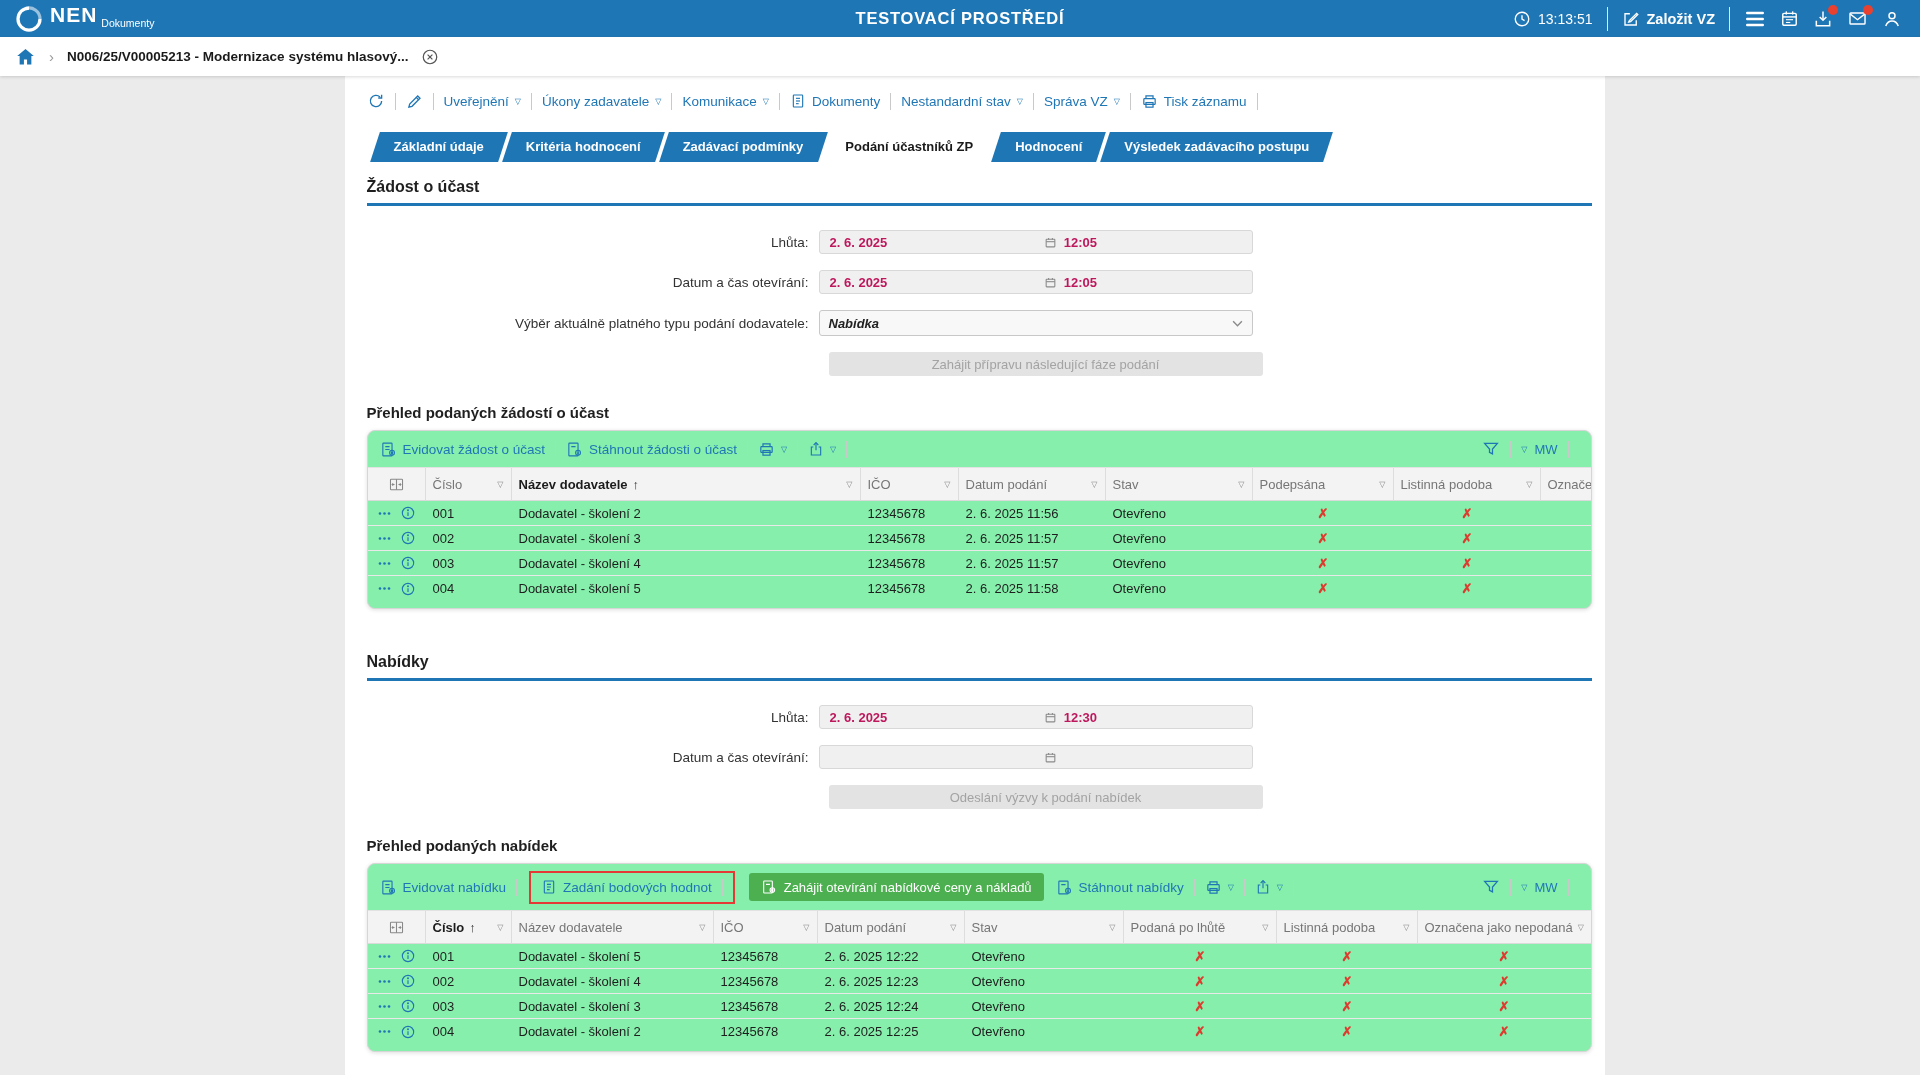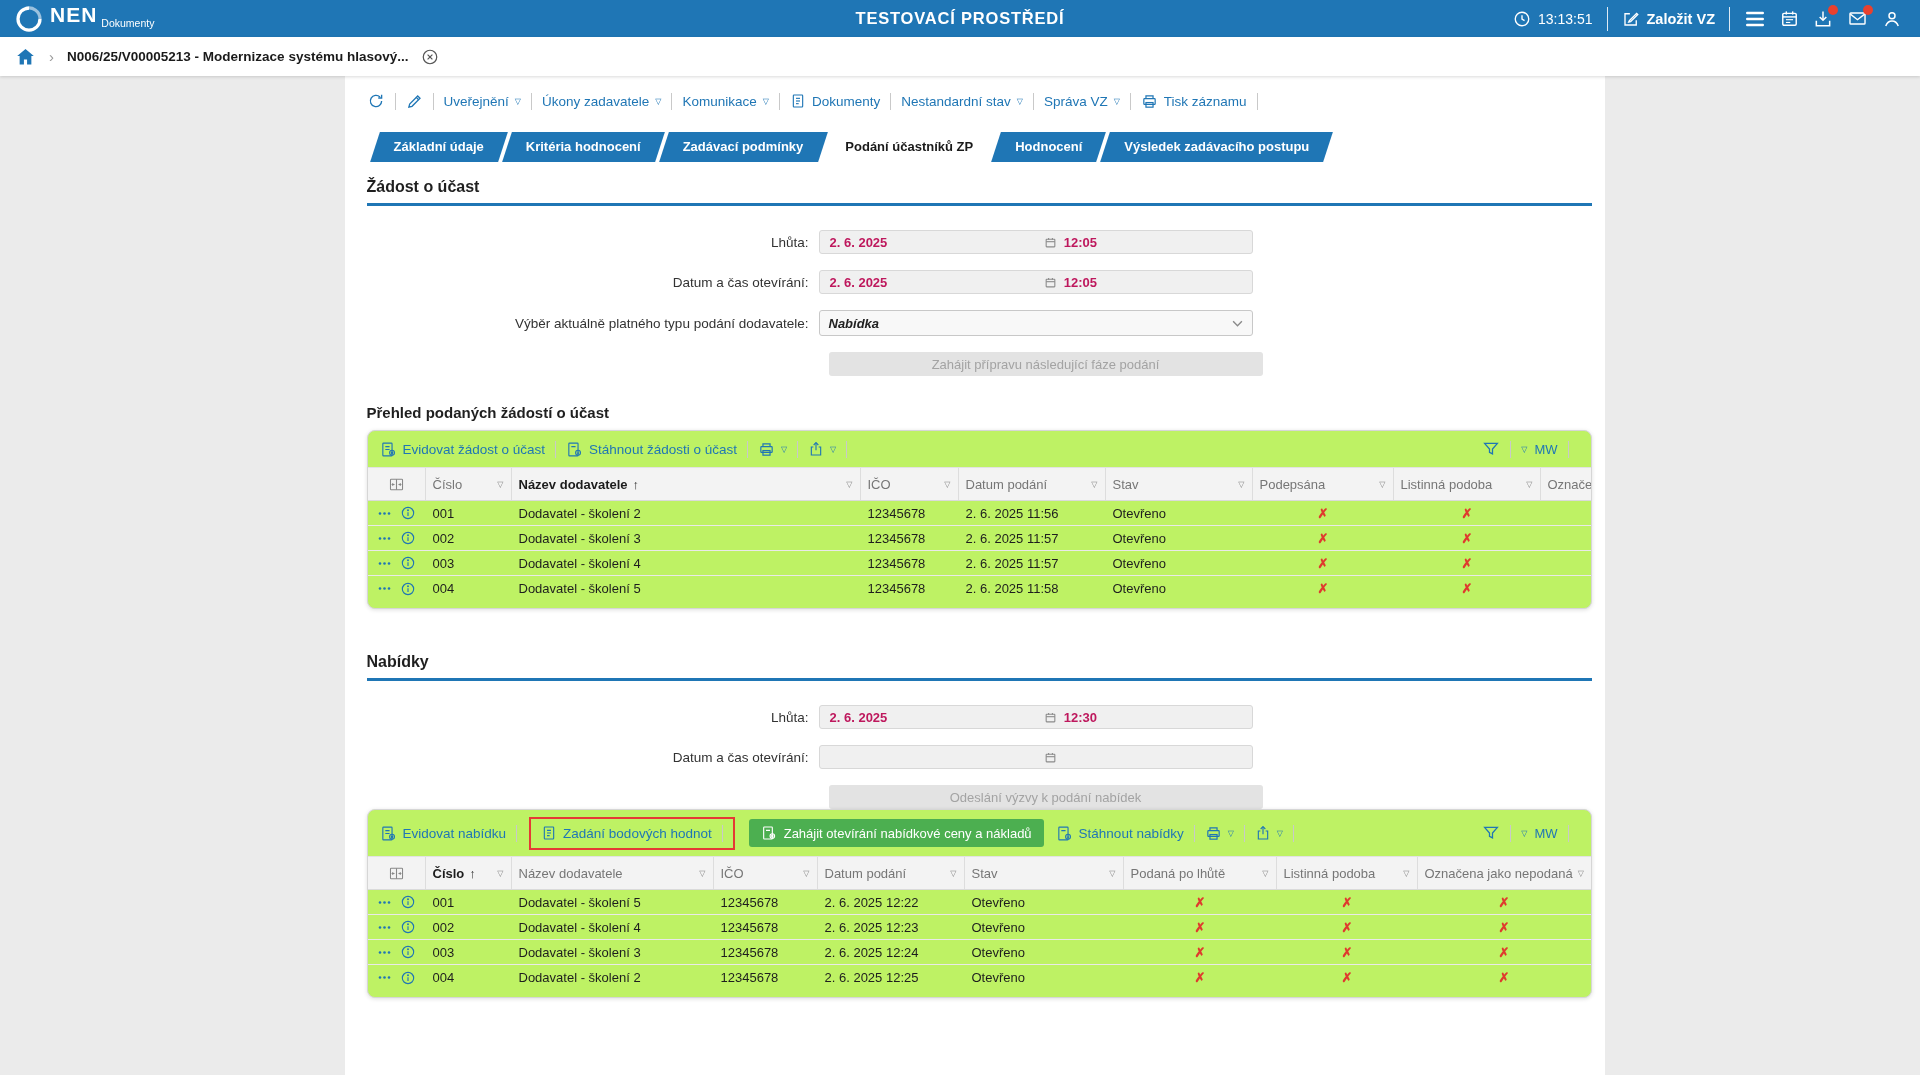--- a/index.html
+++ b/index.html
@@ -54,21 +54,21 @@
   .f-ctrl { width:434px; }
   .datetime { display:flex; align-items:center; height:24px; background:#f0f0f0; border:1px solid #d8d8d8; border-radius:3px; padding:0 10px; font-weight:bold; font-size:13px; color:#be185d; }
   .dt-date { width:52%; }
   .dt-time { margin-left:7px; }
   .select { display:flex; align-items:center; height:26px; background:#f8f8f8; border:1px solid #c8c8c8; border-radius:3px; padding:0 9px; font-weight:bold; font-size:13px; cursor:pointer; }
   .select-val { flex:1;font-style:italic; }
   .ghost-btn { width:434px; height:24px; margin-left:462px; background:#e3e3e3; color:#a3a3a3; font-size:13px; display:flex; align-items:center; justify-content:center; border-radius:3px; cursor:default; margin-top:6px; }
 
   
   .table-title { font-size:15px; font-weight:bold; color:#1f1f1f; margin-top:28px; margin-bottom:9px; }
-  .card { border:1px solid #d6d6d6; border-radius:8px; background:#bef264; box-shadow:0 1px 4px rgba(0,0,0,0.13); overflow:hidden; padding-bottom:7px; }
+  .card { border:1px solid #d6d6d6; border-radius:8px; background:#86efac; box-shadow:0 1px 4px rgba(0,0,0,0.13); overflow:hidden; padding-bottom:7px; }
   .card-toolbar { display:flex; align-items:center; padding:9px 12px; color:#1f76b5; font-size:13.5px; }
   .ct-link { display:flex; align-items:center; gap:6px; cursor:pointer; white-space:nowrap; }
   .tb-right { margin-left:auto; display:flex; align-items:center; }
   .mw-label { font-size:13px; margin-left:7px; cursor:pointer; }
   .hl-box { display:flex; align-items:center; border:2px solid #e53935; padding:6px 10px; margin:-4px 2px; }
   .green-btn { display:flex; align-items:center; gap:7px; background:#4caf50; color:#fff; border-radius:3px; padding:6px 12px; font-size:13px; margin:0 12px; cursor:pointer; white-space:nowrap; }
 
   
   .grid-head { display:flex; background:#f3f3f3; border-top:1px solid #e2e2e2; border-bottom:1px solid #dadada; height:34px; font-size:13px; color:#767676; }
   .gh { display:flex; align-items:center; padding:0 7px; border-right:1px solid #ddd; overflow:hidden; white-space:nowrap; cursor:pointer; }
@@ -565,20 +565,21 @@
                 <line x1="4" y1="10.5" x2="20" y2="10.5"></line>
                 <line x1="8.5" y1="3.5" x2="8.5" y2="7"></line>
                 <line x1="15.5" y1="3.5" x2="15.5" y2="7"></line>
             </svg>
           </span>
         </div>
       </div>
       <div class="ghost-btn">Odeslání výzvy k podání nabídek</div>
     </div>
 
+    <div class="table-title">Přehled podaných nabídek</div>
 
     <div class="card">
       <div class="card-toolbar">
         <span class="ct-link">
           <svg width="17" height="17" viewBox="0 0 24 24" fill="none" stroke="#1f76b5" stroke-width="1.6">
             <rect x="4" y="3" width="13" height="18" rx="1"></rect>
               <line x1="7.5" y1="8" x2="13.5" y2="8"></line>
               <line x1="7.5" y1="12" x2="13.5" y2="12"></line>
               <circle cx="17" cy="16.5" r="3.4"></circle>
               <circle cx="17" cy="16.5" r="1" fill="#1f76b5"></circle>

